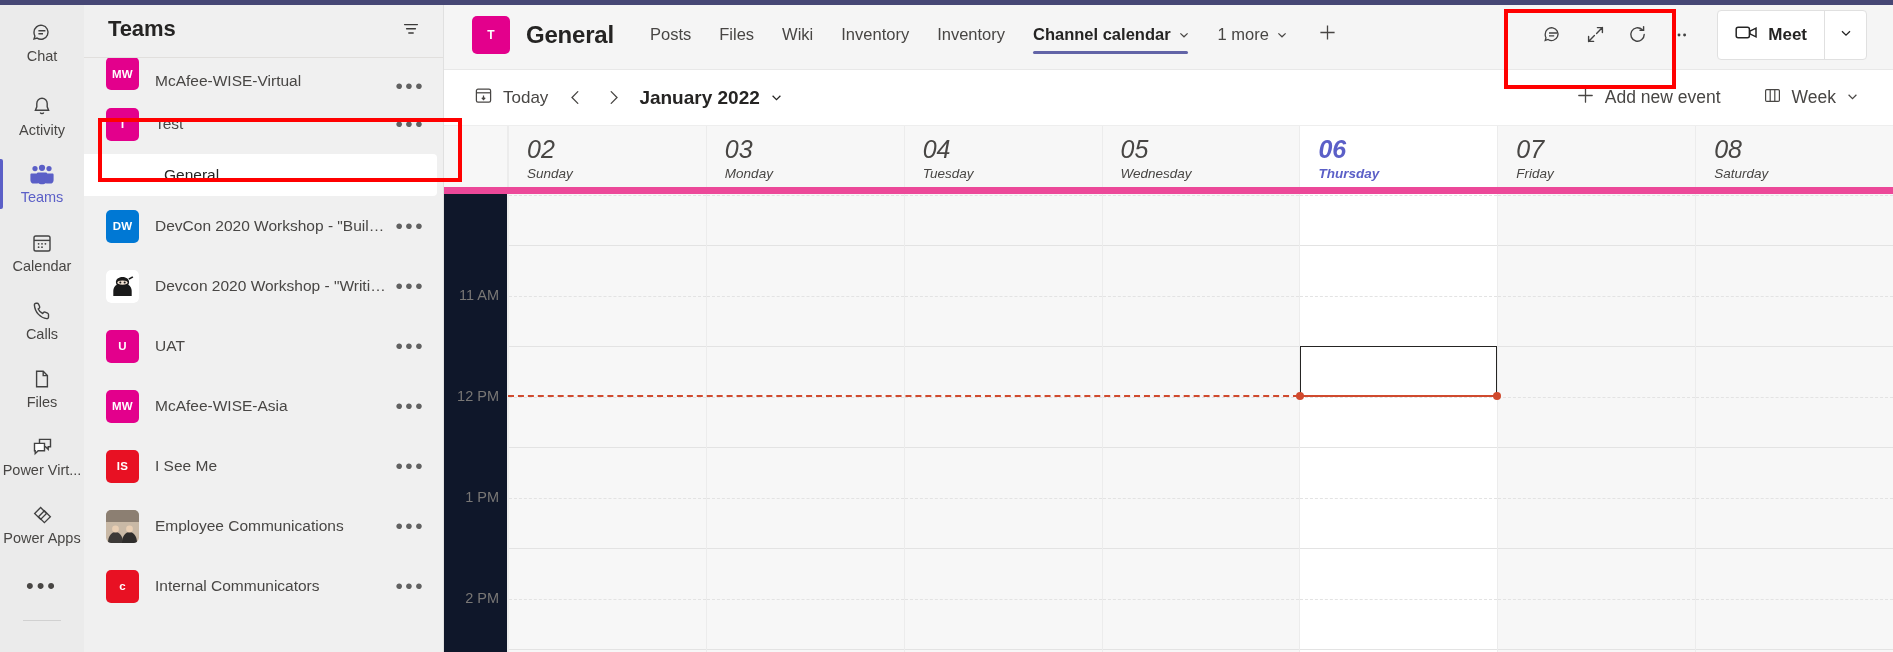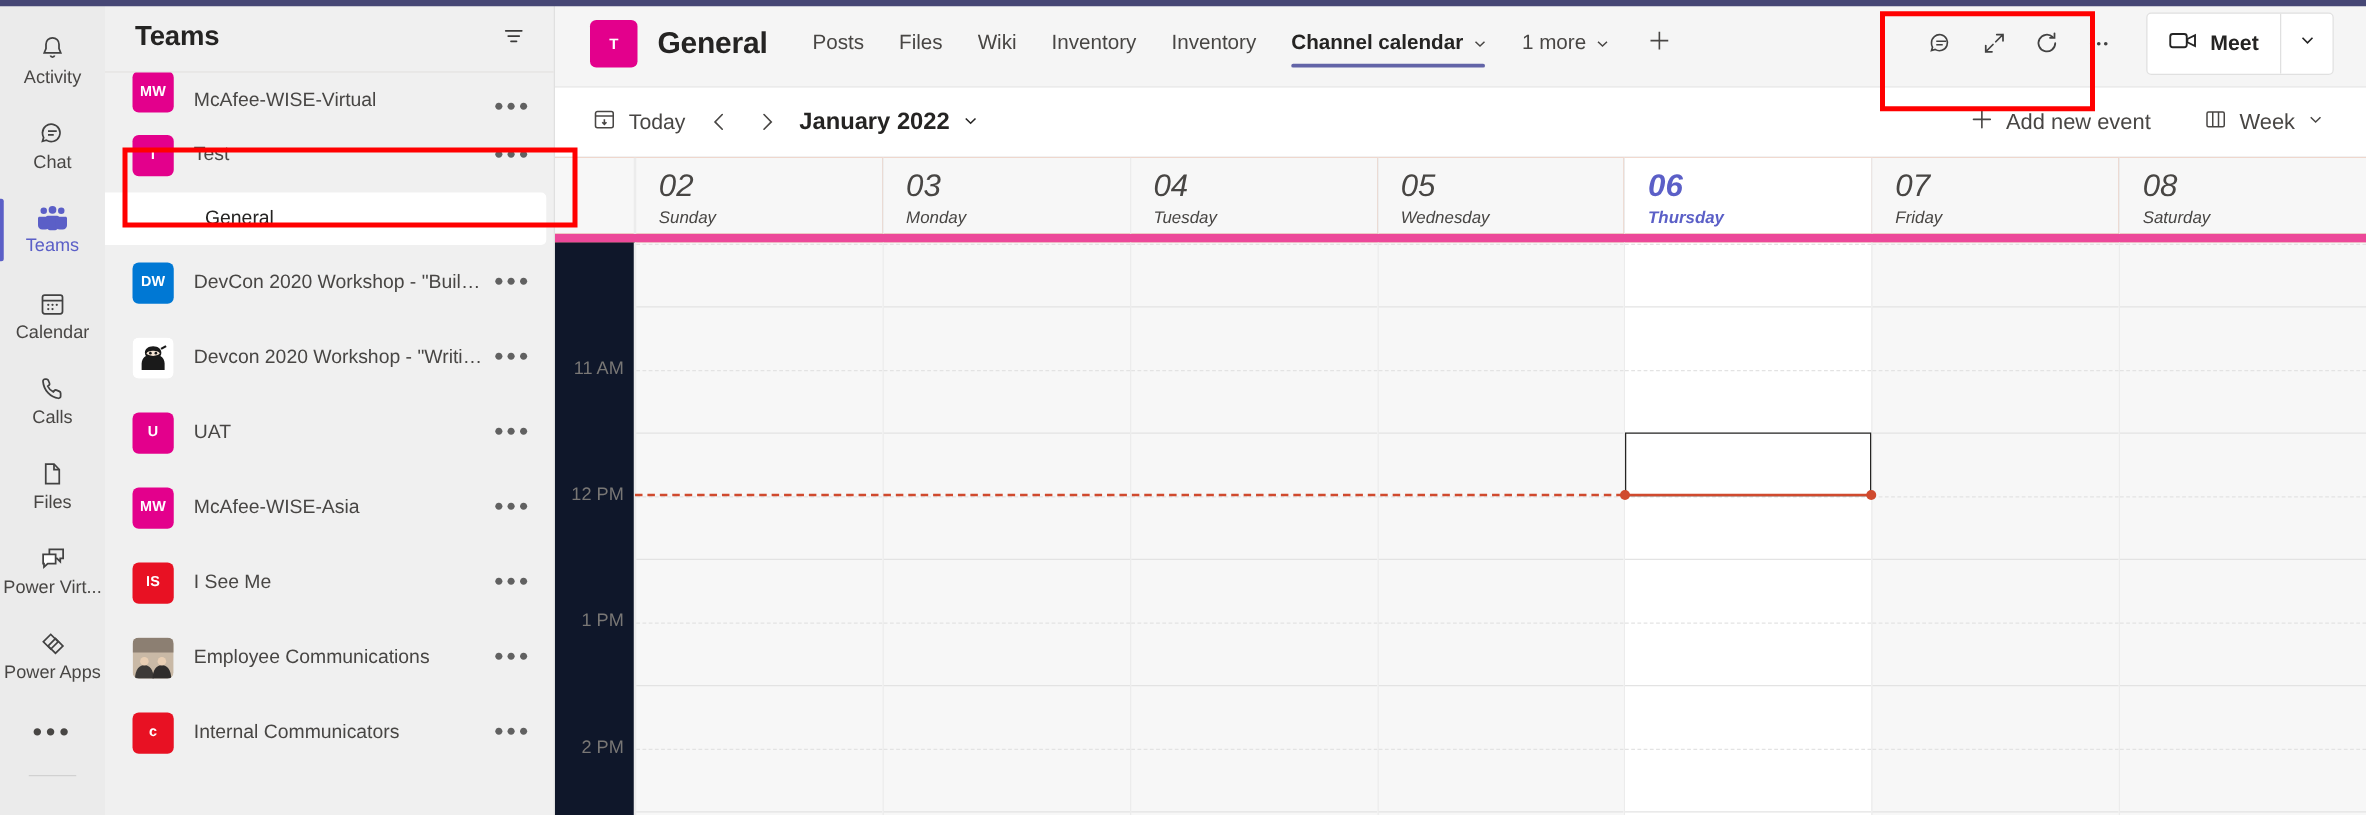--- a/index.html
+++ b/index.html
@@ -175,38 +175,38 @@
   .nowline::after { right:-4px; }
   .nowline-dash { position:absolute; height:0; border-top:2px dashed #d04a2e; z-index:4; }
 </style>
 </head>
 <body>
 
 <div class="app">
   <div class="titlebar"></div>
 
   <div class="rail">
+    <div class="rail-item">
+      <span>
+        <svg width="24" height="24" viewBox="0 0 24 24" fill="none" stroke="#424242" stroke-width="1.4">
+          <path d="M4 11.3a7 7 0 1 1 3.1 5.8L4 18l.9-2.9A6.9 6.9 0 0 1 4 11.3z"></path>
+          <path d="M8.4 9.8h7M8.4 12.8h4.6"></path>
+        </svg>
+      </span>
+      <span class="lbl">Chat</span>
+    </div>
+
     <div class="rail-item" style="margin-top:6px">
       <span>
         <svg width="24" height="24" viewBox="0 0 24 24" fill="none" stroke="#424242" stroke-width="1.4">
           <path d="M12 3.2a5.2 5.2 0 0 0-5.2 5.2v3.4L5.4 15.2h13.2l-1.4-3.4V8.4A5.2 5.2 0 0 0 12 3.2z"></path>
           <path d="M10.3 17.4a1.8 1.8 0 0 0 3.4 0"></path>
         </svg>
       </span>
       <span class="lbl">Activity</span>
-    </div>
-
-    <div class="rail-item">
-      <span>
-        <svg width="24" height="24" viewBox="0 0 24 24" fill="none" stroke="#424242" stroke-width="1.4">
-          <path d="M4 11.3a7 7 0 1 1 3.1 5.8L4 18l.9-2.9A6.9 6.9 0 0 1 4 11.3z"></path>
-          <path d="M8.4 9.8h7M8.4 12.8h4.6"></path>
-        </svg>
-      </span>
-      <span class="lbl">Chat</span>
     </div>
 
     <div class="rail-item active">
       <span>
         <svg width="26" height="22" viewBox="0 0 26 22" fill="#5b5fc7">
           <circle cx="6" cy="4.6" r="2.6"></circle>
             <circle cx="13" cy="3.8" r="3.1"></circle>
             <circle cx="20" cy="4.6" r="2.6"></circle>
           <path d="M2.6 9.4h6.8c.7 0 1.2.5 1.2 1.2v5.6c0 1.9-1.5 3.4-3.4 3.4H4.8c-1.9 0-3.4-1.5-3.4-3.4v-5.6c0-.7.5-1.2 1.2-1.2z"></path>
           <path d="M9.2 8.6h7.6c.8 0 1.4.6 1.4 1.4v6.3c0 2.2-1.7 3.9-3.9 3.9h-2.6c-2.2 0-3.9-1.7-3.9-3.9V10c0-.8.6-1.4 1.4-1.4z"></path>

